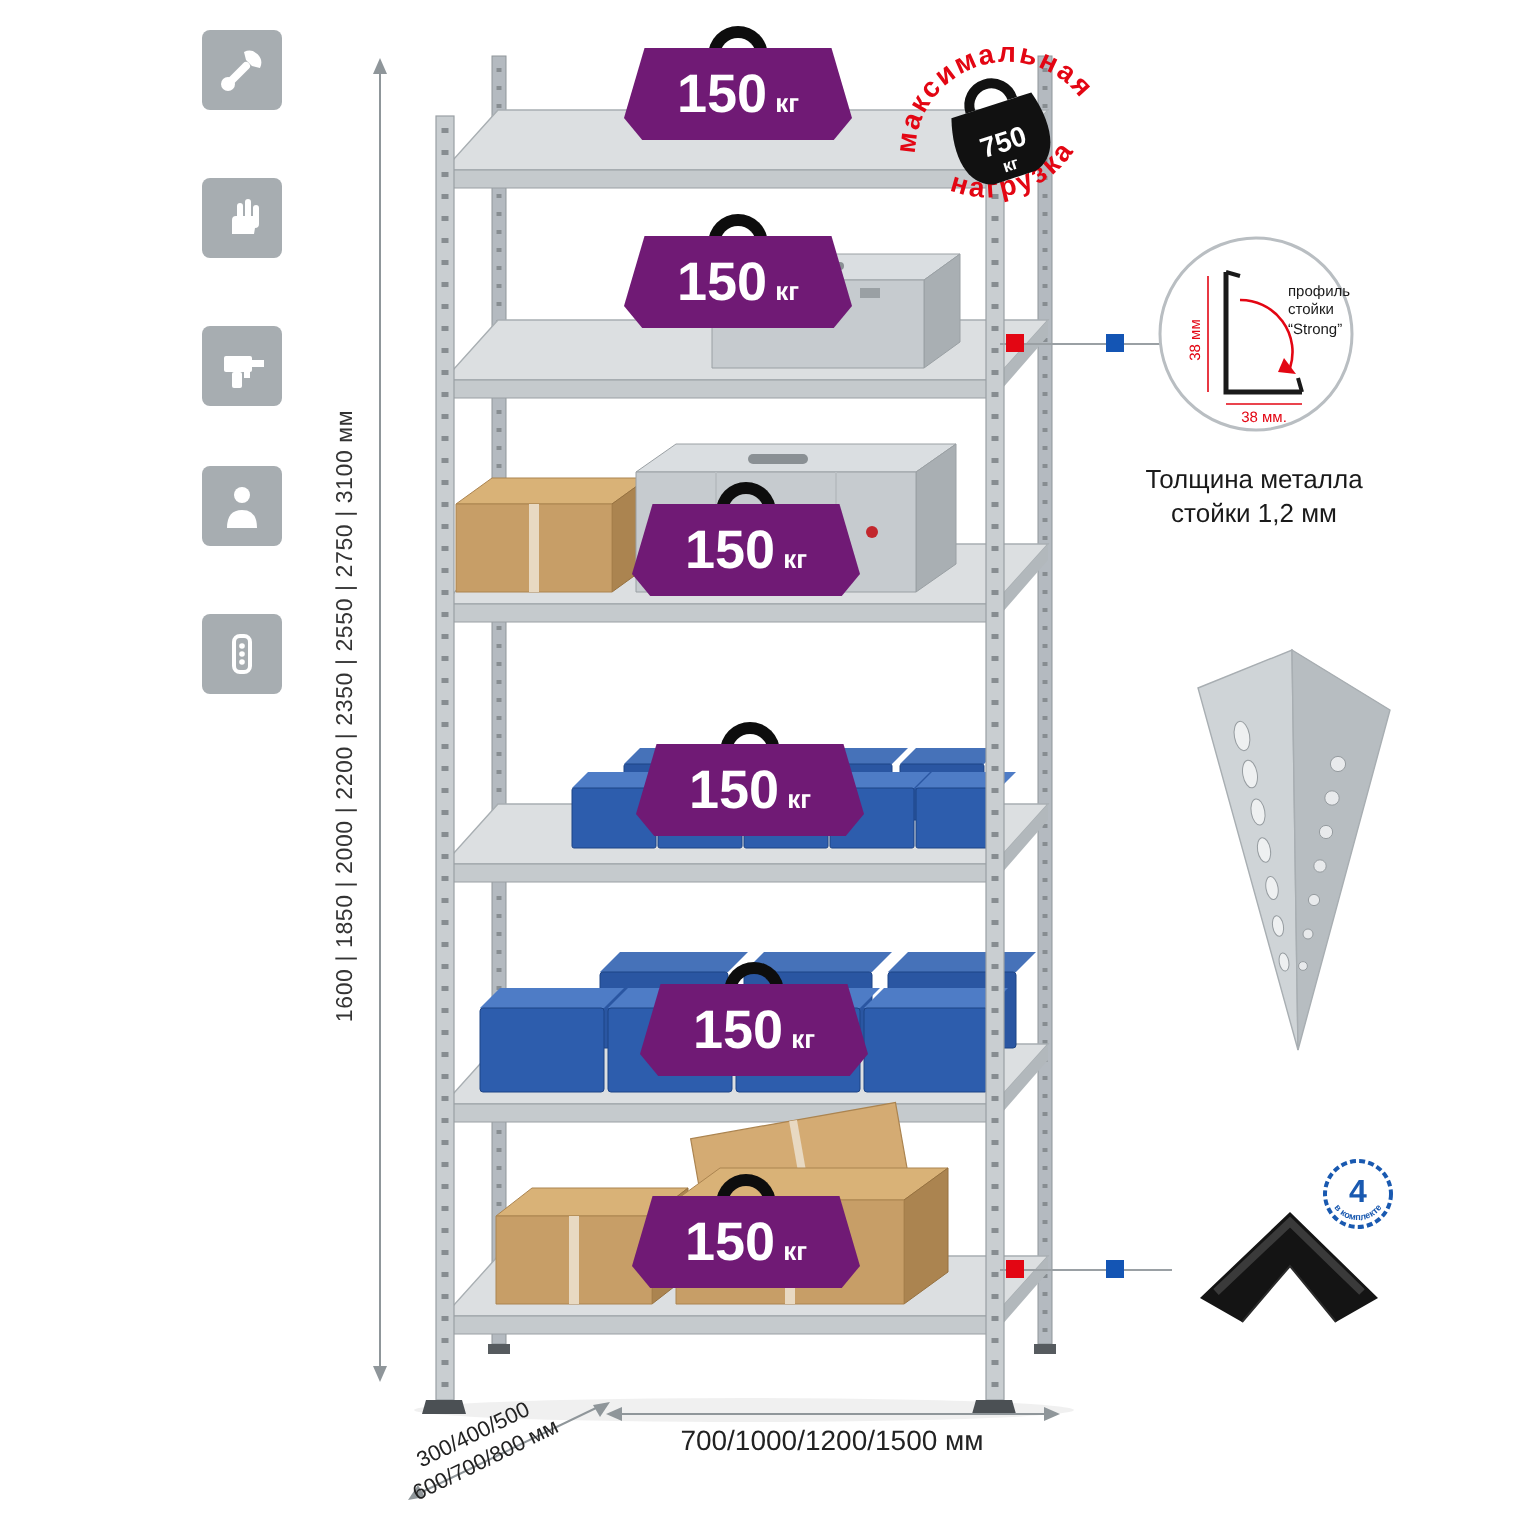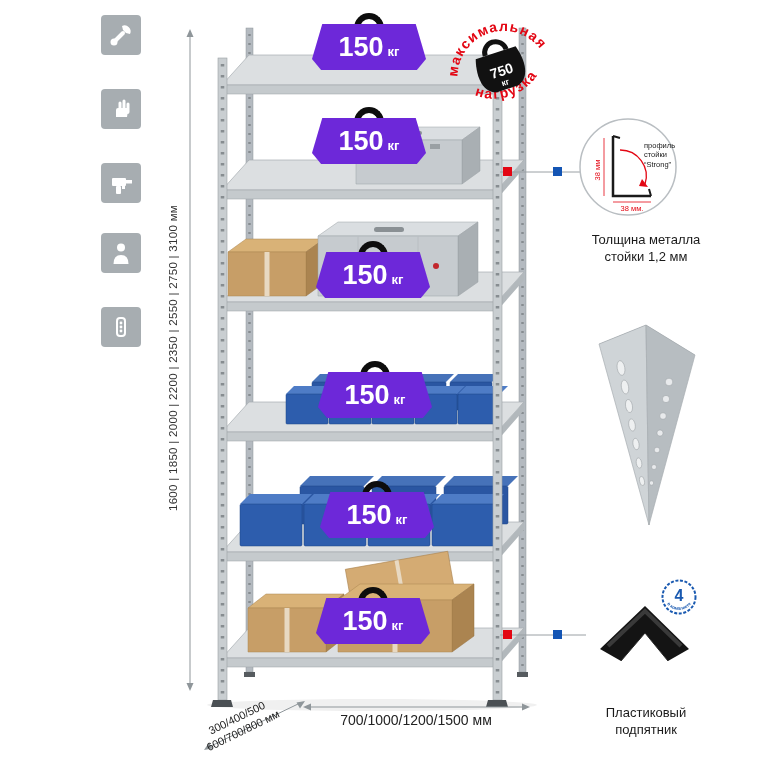--- a/index.html
+++ b/index.html
@@ -9,36 +9,36 @@
 
   
   .tile{position:absolute;left:101px;width:40px;height:40px;background:#a7adb1;border-radius:4px;
         display:flex;align-items:center;justify-content:center;}
 
   
   .badge-wrap{position:absolute;width:114px;height:46px;}
   .badge-handle{position:absolute;top:-11px;left:50%;transform:translateX(-50%);
         width:30px;height:15px;border:6px solid #0d0d0d;border-bottom:none;
         border-radius:15px 15px 0 0;box-sizing:border-box;}
-  .badge-body{position:absolute;inset:0;background:#6d28d9;color:#fff;
+  .badge-body{position:absolute;inset:0;background:#701a75;color:#fff;
         clip-path:polygon(9% 0,91% 0,100% 76%,92% 100%,8% 100%,0 76%);
         display:flex;justify-content:center;align-items:baseline;gap:4px;padding-top:10px;
         box-sizing:border-box;}
   .badge-body .val{font-size:27px;font-weight:bold;line-height:1;}
   .badge-body .unit{font-size:13px;font-weight:bold;line-height:1;}
 
   
   .height-label{position:absolute;left:-177px;top:352px;width:700px;text-align:center;
         transform:rotate(-90deg);font-size:11.5px;color:#333;letter-spacing:.3px;}
   .depth-label{position:absolute;left:172px;top:710px;width:136px;text-align:center;
         transform:rotate(-26deg);font-size:11px;line-height:1.3;color:#222;}
   .width-label{position:absolute;left:330px;top:712px;width:172px;text-align:center;
         font-size:14px;color:#222;}
 
-  .caption{position:absolute;left:558px;width:176px;text-align:center;font-size:13px;
+  .caption{position:absolute;left:539px;width:176px;text-align:center;font-size:13px;
         line-height:1.3;color:#1a1a1a;}
   .caption-profile{top:232px;}
   .caption-foot{top:705px;}
 </style>
 </head>
 <body>
 
 <div class="canvas">
 
   <svg width="765" height="765" viewBox="0 0 765 765" style="position:absolute;left:0;top:0">
@@ -371,18 +371,14 @@
   <div class="depth-label">
     <span>300/400/500</span><br>
     <span>600/700/800 мм</span>
   </div>
   <div class="width-label">700/1000/1200/1500 мм</div>
 
   <div class="caption caption-profile">
     <span>Толщина металла</span><br>
     <span>стойки 1,2 мм</span>
   </div>
-  <div class="caption caption-foot">
-    <span>Пластиковый</span><br>
-    <span>подпятник</span>
-  </div>
 
 </div>
 
 </body></html>

